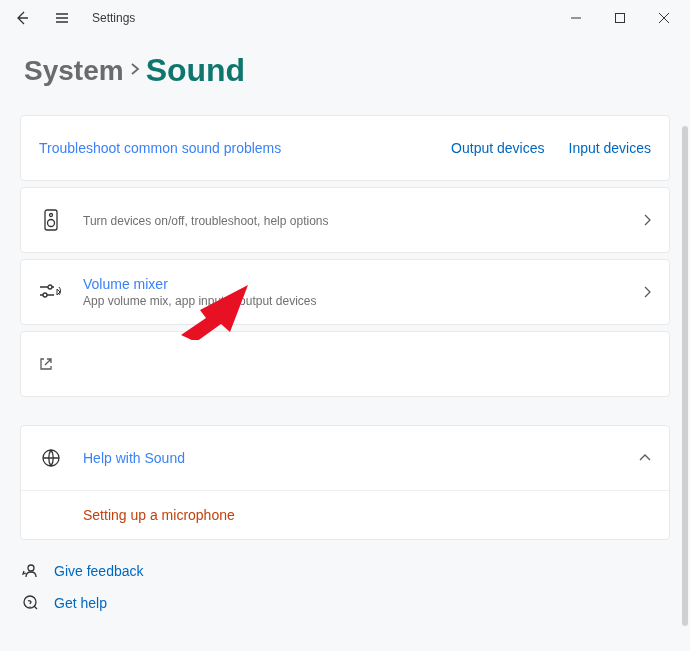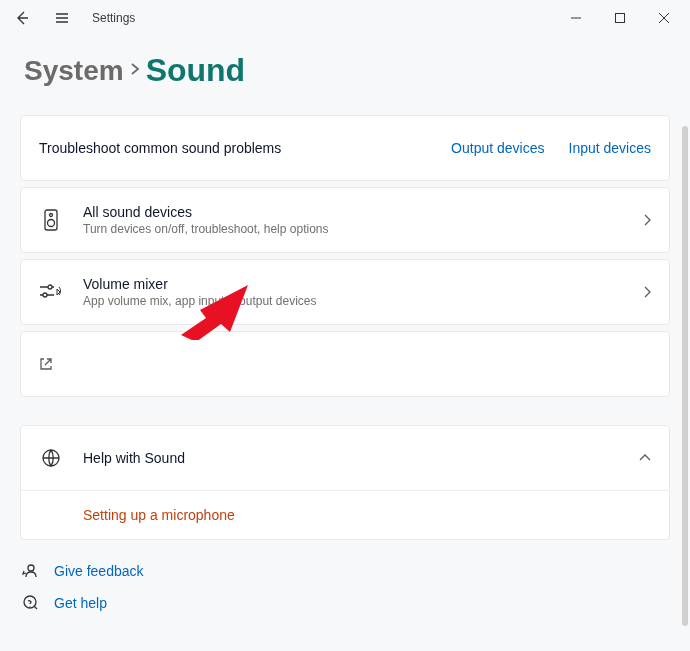--- a/index.html
+++ b/index.html
@@ -36,21 +36,21 @@
       margin-bottom:6px;
     }
     .row {
       display:flex;
       align-items:center;
       padding: 16px 18px;
       min-height: 64px;
     }
     .row-icon { width: 24px; display:flex; justify-content:center; align-items:center; margin-right: 20px; color:#333; }
     .row-text { flex:1; display:flex; flex-direction:column; }
-    .row-title { font-size:14px; color:#0f172a; }
+    .row-title { font-size:14px; color:#3b82f6; }
     .row-sub { font-size:12px; color:#707070; margin-top:2px; }
     .row-action { display:flex; align-items:flex-start; gap:24px; }
     .link-blue { color:#0067c0; font-size:14px; }
     .chev { color:#5a5a5a; }
     .help-sub {
       border-top:1px solid #eee;
       padding: 16px 18px 16px 62px;
       font-size:14px;
     }
     .help-sub span{ color:#c2410c; }
@@ -129,21 +129,20 @@
   <div class="card">
     <div class="row">
       <div class="row-icon">
         <svg width="18" height="22" viewBox="0 0 18 22" fill="none" stroke="#333" stroke-width="1.3">
             <rect x="3" y="1" width="12" height="20" rx="2"></rect>
             <circle cx="9" cy="6" r="1.5"></circle>
             <circle cx="9" cy="14" r="3.5"></circle>
           </svg>
       </div>
       <div class="row-text">
-        <span class="row-title">All sound devices</span>
         <span class="row-sub">Turn devices on/off, troubleshoot, help options</span>
       </div>
       <div class="row-action chev">
         <svg width="8" height="12" viewBox="0 0 8 12" fill="none" stroke="#5a5a5a" stroke-width="1.3">
             <path d="M2 1l5 5-5 5"></path>
           </svg>
       </div>
     </div>
   </div>
 

